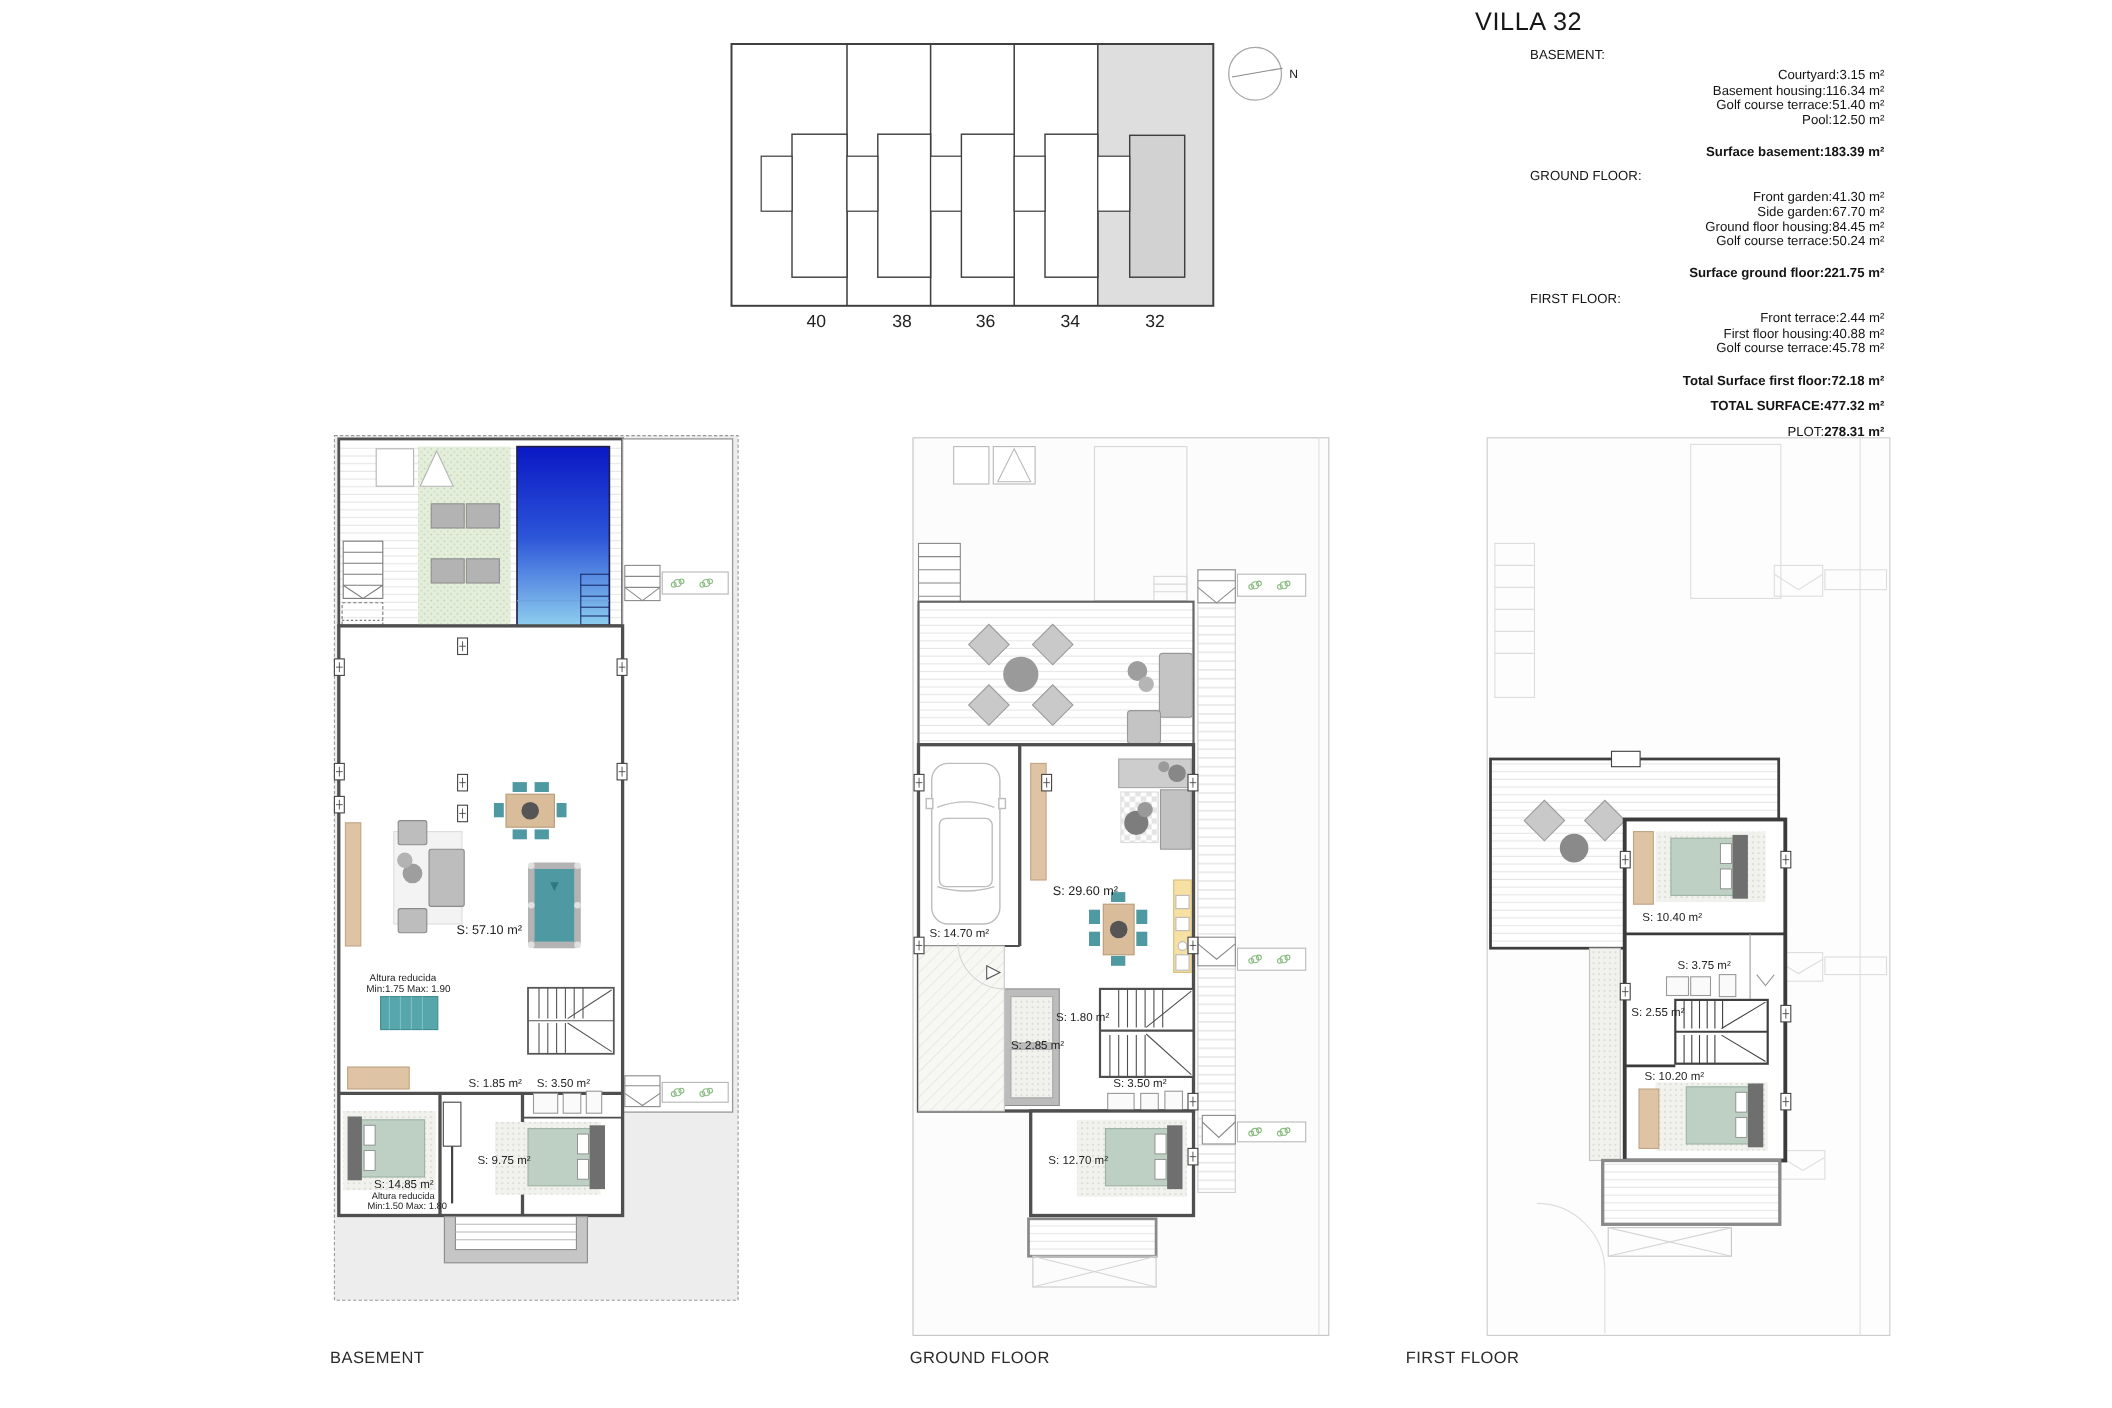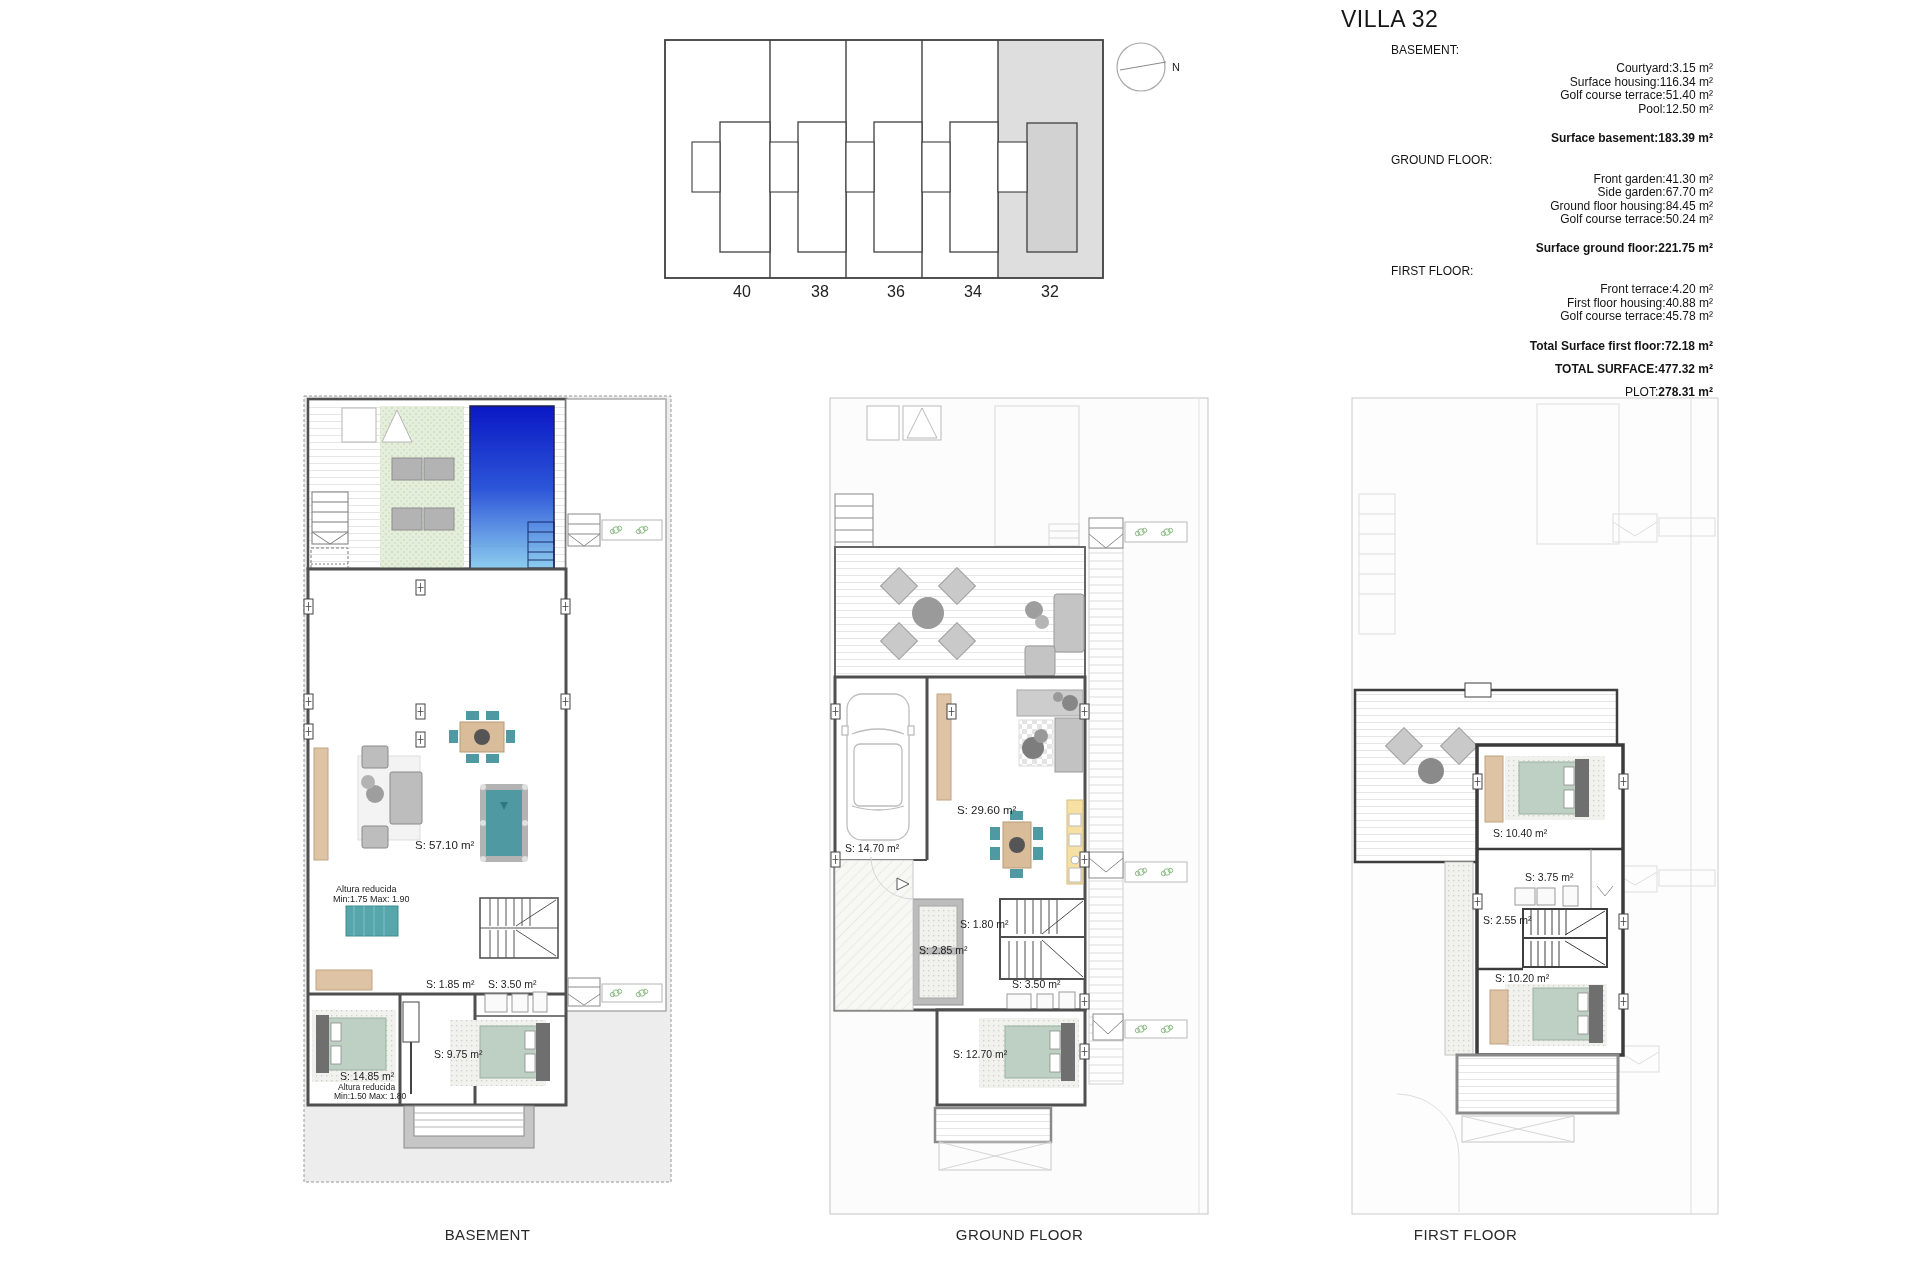--- a/index.html
+++ b/index.html
@@ -12,21 +12,21 @@
   .sec-h{margin-bottom:5px;}
   .row{display:flex;justify-content:flex-end;padding-left:30px;}
   .row.total{font-weight:bold;margin-top:16px;}
   .row.grand{font-weight:bold;padding-left:0;margin-top:10px;}
   .row.grand .plain{font-weight:normal;margin-left:13px;}
   
   svg.plan{position:absolute;}
   svg text{font-family:"Liberation Sans",sans-serif;fill:#222;}
   .t11{font-size:11.5px;} .t10{font-size:10.5px;} .t9{font-size:9px;} .t8{font-size:8.5px;}
   .site-num{font-size:16px;fill:#222;text-anchor:middle;}
-  .plan-caption{position:absolute;top:1226px;text-align:center;font-size:15px;color:#2b2b2b;letter-spacing:0.4px;}
+  .plan-caption{position:absolute;top:1226px;text-align:left;font-size:15px;color:#2b2b2b;letter-spacing:0.4px;}
   #cap-basement{left:300px;width:375px;}
   #cap-ground{left:827px;width:385px;}
   #cap-first{left:1278px;width:375px;}
 </style>
 </head>
 <body>
 
 <div id="canvas">
 
   <svg width="0" height="0" style="position:absolute" aria-hidden="true">
@@ -93,21 +93,21 @@
   <div id="villa-title">VILLA 32</div>
 
   <div id="surface-table">
     <div class="sec">
       <div class="sec-h">BASEMENT:</div>
       <div class="row">
           <span>Courtyard:</span>
           <span>3.15 m²</span>
         </div>
       <div class="row">
-          <span>Surface housing:</span>
+          <span>Basement housing:</span>
           <span>116.34 m²</span>
         </div>
       <div class="row">
           <span>Golf course terrace:</span>
           <span>51.40 m²</span>
         </div>
       <div class="row">
           <span>Pool:</span>
           <span>12.50 m²</span>
         </div>
@@ -136,21 +136,21 @@
         </div>
       <div class="row total">
           <span>Surface ground floor:</span>
           <span>221.75 m²</span>
         </div>
     </div>
     <div class="sec">
       <div class="sec-h">FIRST FLOOR:</div>
       <div class="row">
           <span>Front terrace:</span>
-          <span>4.20 m²</span>
+          <span>2.44 m²</span>
         </div>
       <div class="row">
           <span>First floor housing:</span>
           <span>40.88 m²</span>
         </div>
       <div class="row">
           <span>Golf course terrace:</span>
           <span>45.78 m²</span>
         </div>
       <div class="row total">

